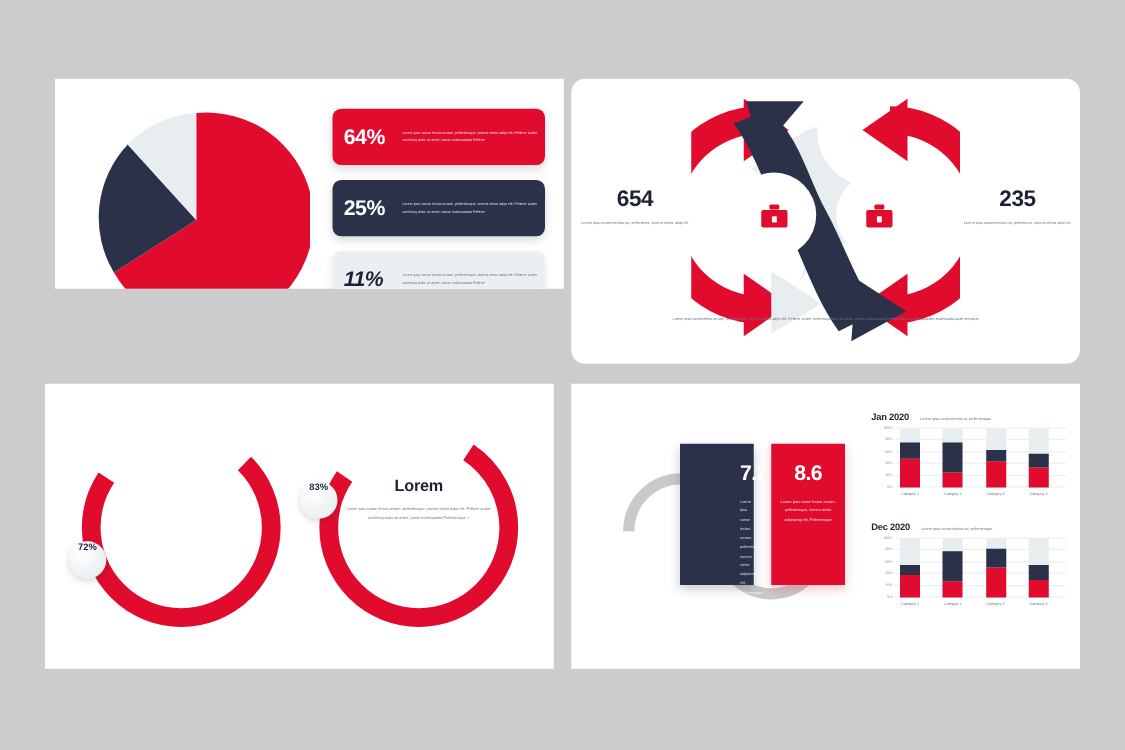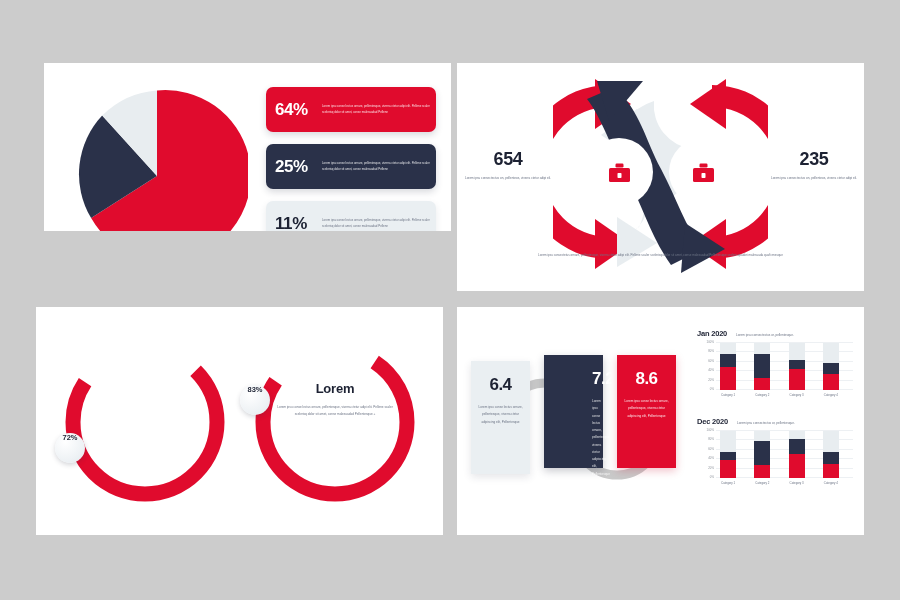--- a/index.html
+++ b/index.html
@@ -13,21 +13,21 @@
     position: relative;
     width: 900px; height: 600px;
     background: #cccccc;
   }
   .slide {
     position: absolute;
     background: #ffffff;
     overflow: hidden;
   }
   #slide-1 { left: 44px;  top: 63px;  width: 407px; height: 168px; }
-  #slide-2 { left: 457px; top: 63px;  width: 407px; height: 228px; }
+  #slide-2 { left: 457px; top: 63px;  width: 407px; height: 228px; border-radius: 11px; }
   #slide-3 { left: 36px;  top: 307px; width: 407px; height: 228px; }
   #slide-4 { left: 457px; top: 307px; width: 407px; height: 228px; }
 
   
   .pie-wrap { position: absolute; left: 22px; top: 20px; width: 182px; height: 186px; }
   .pie { width: 100%; height: 100%; display: block; }
 
   .bars { position: absolute; left: 222px; top: 24px; width: 170px; }
   .statbar {
     position: relative;
@@ -40,21 +40,21 @@
     box-shadow: 0 3px 7px rgba(40,45,65,0.18);
   }
   .statbar.red   { background: #e00b2d; }
   .statbar.navy  { background: #2a3149; }
   .statbar.light { background: #eaeff2; box-shadow: 0 3px 7px rgba(40,45,65,0.10); }
   .statbar .pct {
     font-size: 17px; font-weight: bold; letter-spacing: -0.4px;
     white-space: nowrap; width: 44px; flex: 0 0 44px;
   }
   .statbar.red .pct, .statbar.navy .pct { color: #ffffff; }
-  .statbar.light .pct { color: #1d2233; }
+  .statbar.light .pct { color: #1d2233; font-style: italic; }
   .statbar .blurb {
     font-size: 2.9px; line-height: 1.85;
     flex: 1 1 auto; padding-left: 3px;
   }
   .statbar.red .blurb, .statbar.navy .blurb { color: rgba(255,255,255,0.86); }
   .statbar.light .blurb { color: #6b7384; }
 
   
   .loop-svg { position: absolute; left: 96px; top: 14px; width: 215px; height: 196px; }
   .side-num {
@@ -256,24 +256,20 @@
     </div>
   </div>
 
   <div class="slide" id="slide-4">
 
     <svg class="ribbon-svg" viewBox="0 0 210 200">
       <path d="M28,104 A42,42 0 0,1 112,104" fill="none" stroke="#c9c9c9" stroke-width="9"></path>
       <path d="M100,112 A42,42 0 0,0 184,112" fill="none" stroke="#c9c9c9" stroke-width="9"></path>
     </svg>
 
-    <div class="card" id="card-1">
-      <div class="val">6.4</div>
-      <div class="blurb">Lorem ipsu conse lectus ornare, pellentesque, viverra ctetur adipiscing elit, Pellentesque</div>
-    </div>
     <div class="card" id="card-2">
       <div class="val">7.2</div>
       <div class="blurb">Lorem ipsu conse lectus ornare, pellentesque, viverra ctetur adipiscing elit, Pellentesque</div>
     </div>
     <div class="card" id="card-3">
       <div class="val">8.6</div>
       <div class="blurb">Lorem ipsu conse lectus ornare, pellentesque, viverra ctetur adipiscing elit, Pellentesque</div>
     </div>
 
     <div class="chart-block" id="chart-jan">

